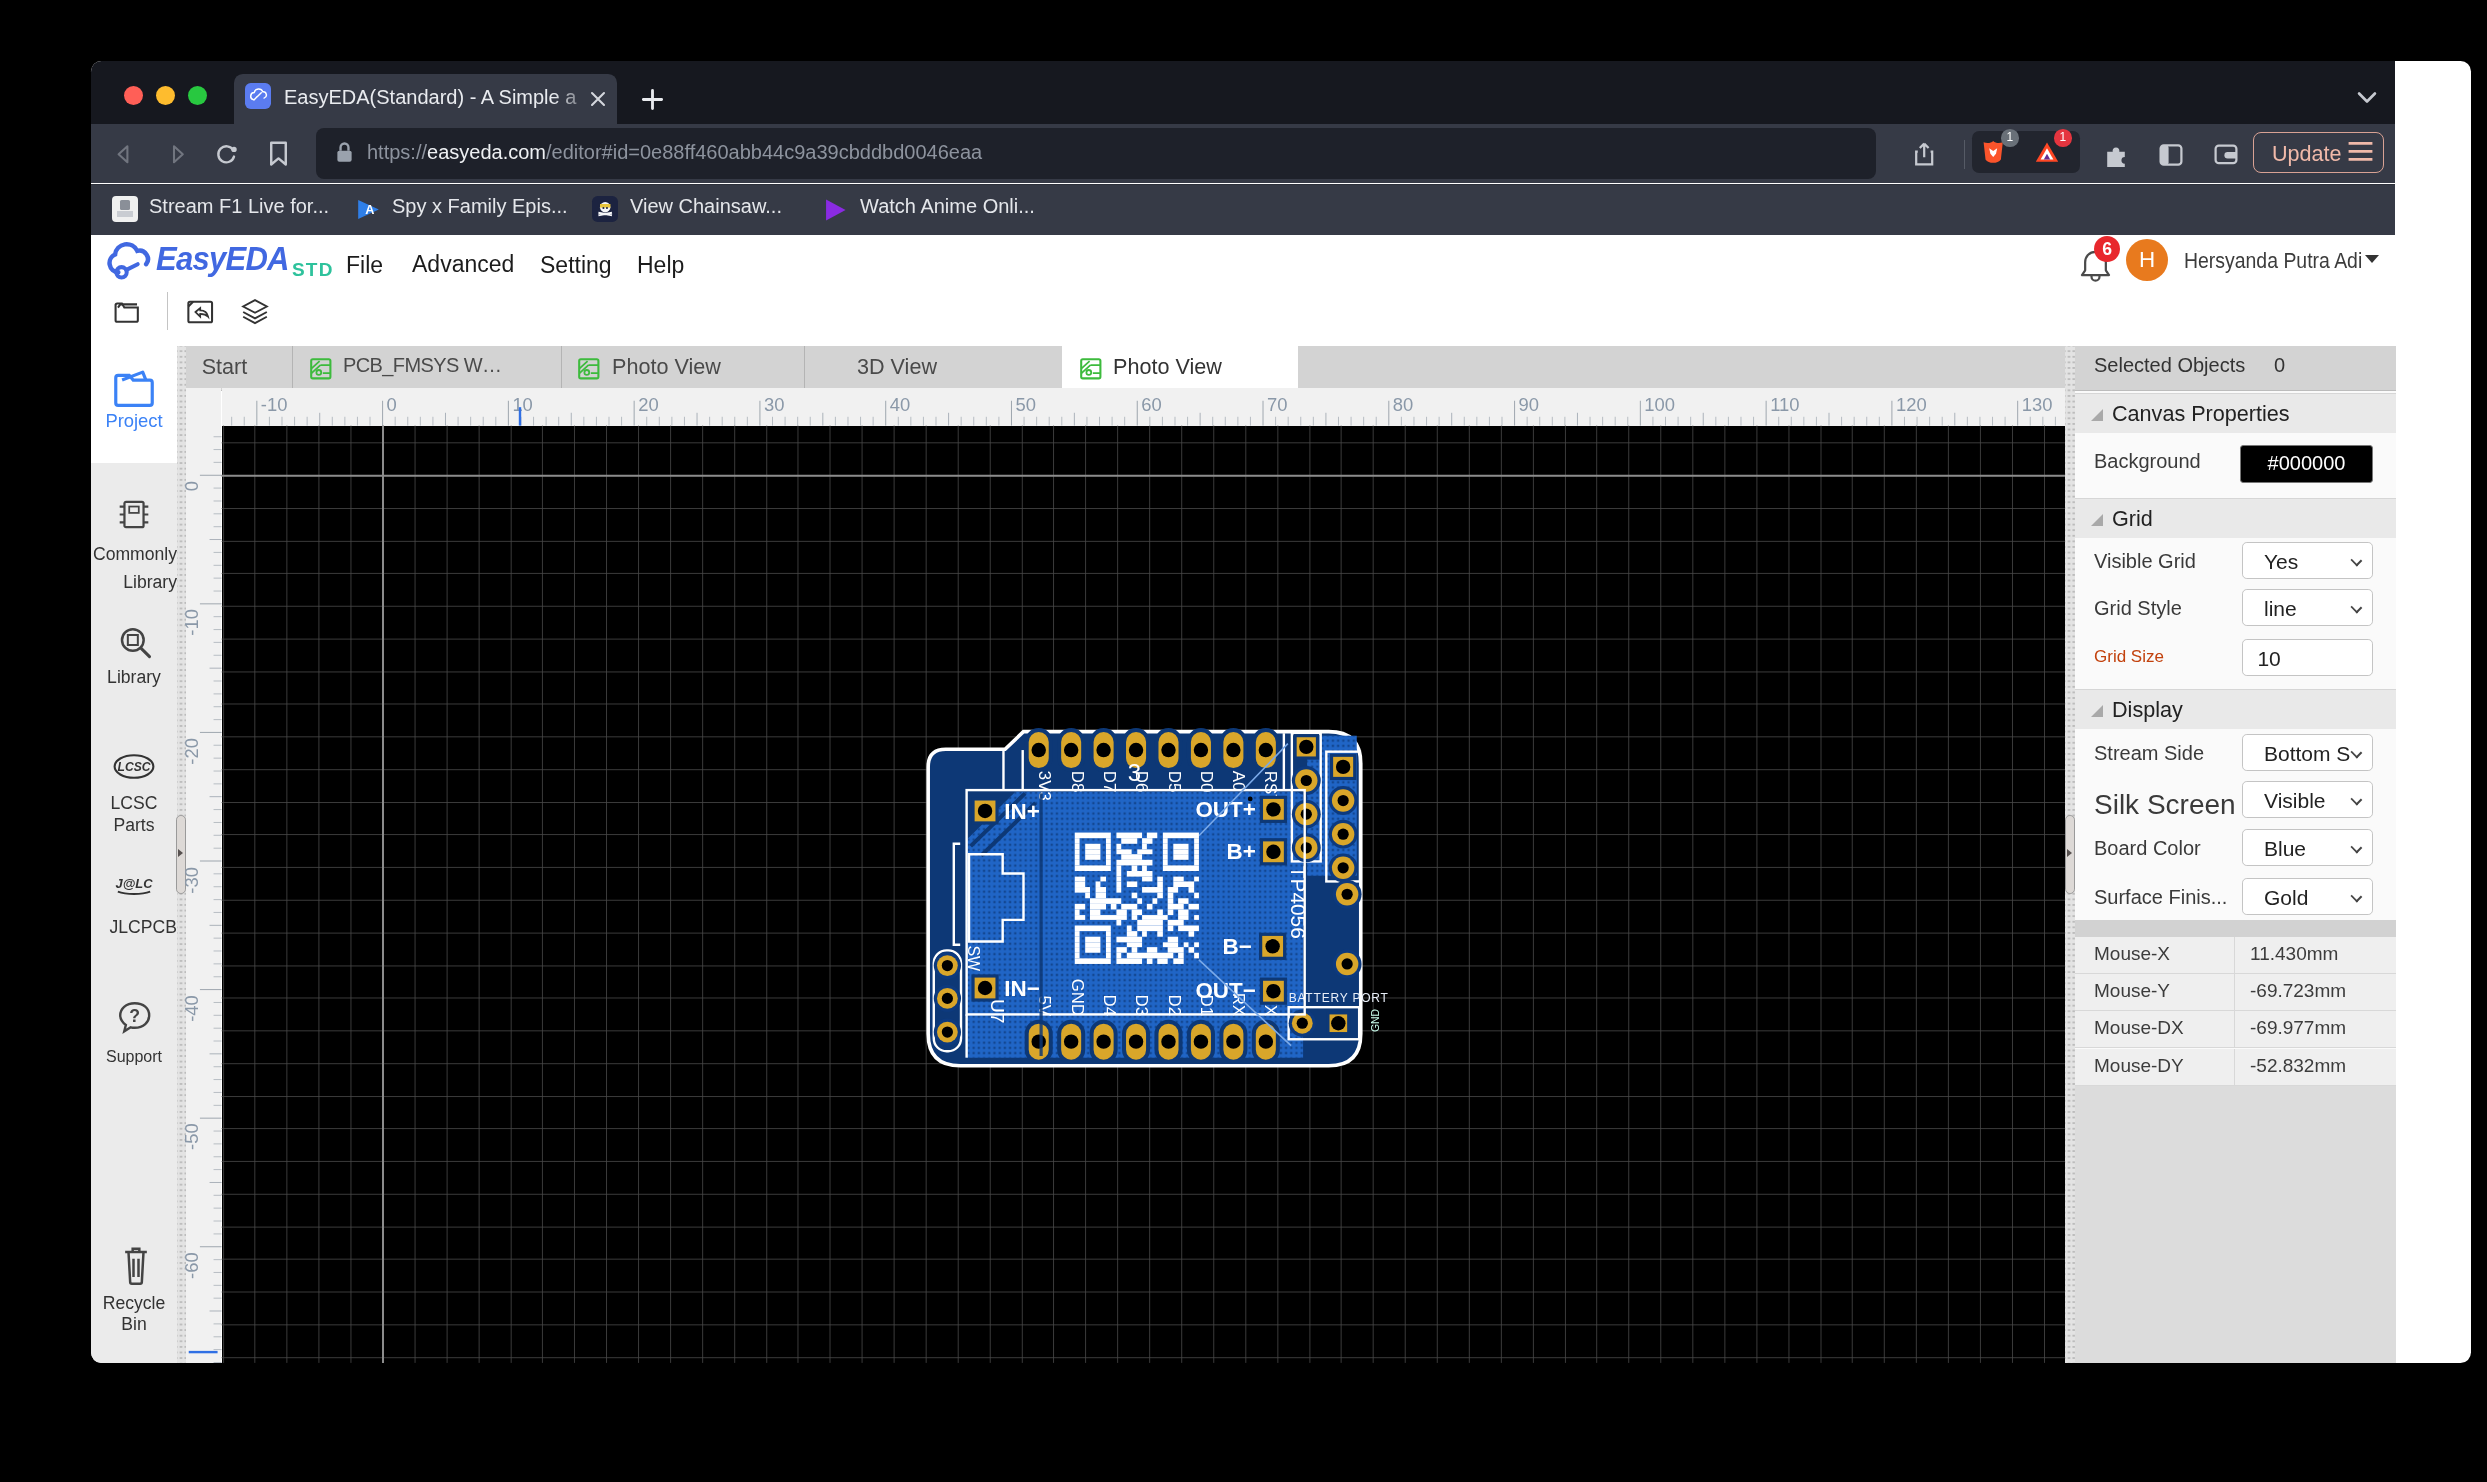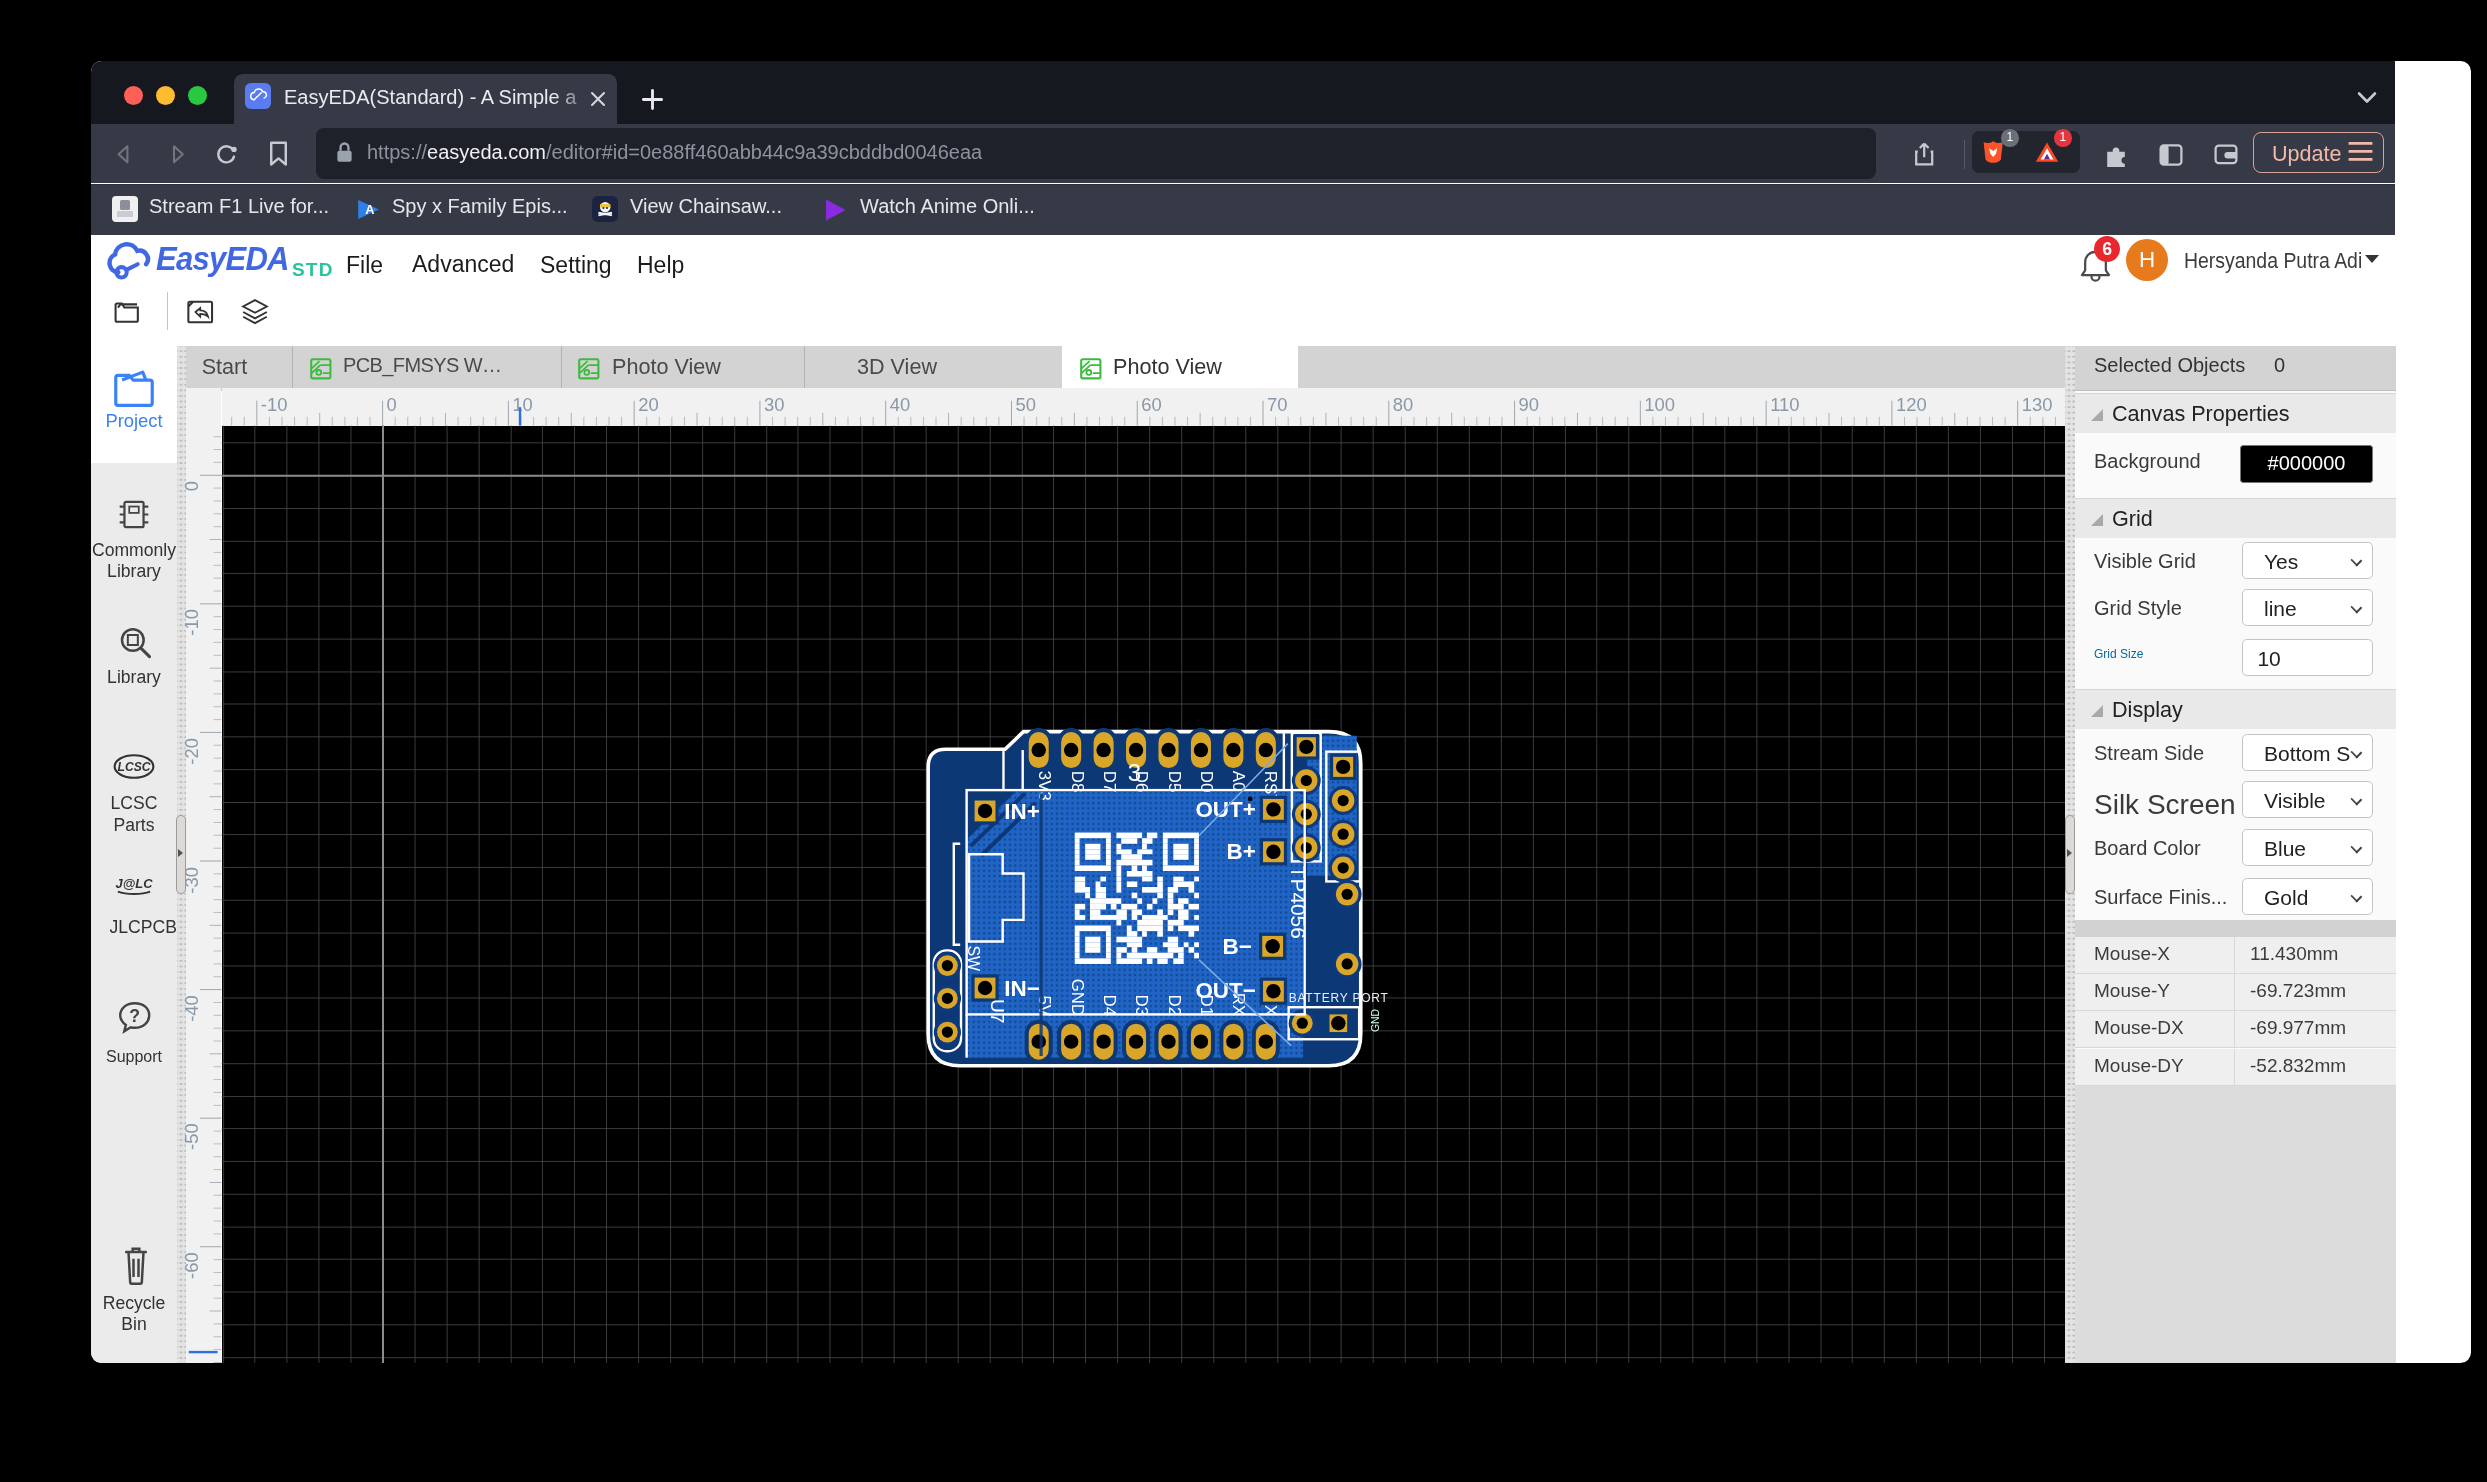--- a/index.html
+++ b/index.html
@@ -146,21 +146,21 @@
 <svg style="position:absolute;left:19px;top:304px" width="48" height="46" viewBox="0 0 58 58">
       <path d="M6 16 V48 a3 3 0 0 0 3 3 H49 a3 3 0 0 0 3 -3 V22 a3 3 0 0 0 -3 -3 H28 l-5 -6 H9 a3 3 0 0 0 -3 3 Z" fill="none" stroke="#3b82f6" stroke-width="4"></path>
       <path d="M14 19 L40 9 l4 10" fill="none" stroke="#3b82f6" stroke-width="4" stroke-linejoin="round"></path>
     </svg>
 <div class="abs" style="left:0;top:349px;width:86px;text-align:center;font-size:18.4px;color:#3b82f6">Project</div>
 <svg style="position:absolute;left:26.4px;top:436px" width="34" height="35" viewBox="0 0 40 44">
       <rect x="8" y="6" width="24" height="32" rx="2" fill="none" stroke="#444" stroke-width="2.8"></rect>
       <rect x="14" y="12" width="12" height="8" fill="none" stroke="#444" stroke-width="2.2"></rect>
       <path d="M8 12 H2 M8 22 H2 M8 32 H2 M38 12 H32 M38 22 H32 M38 32 H32" stroke="#444" stroke-width="2.8"></path>
     </svg>
-<div class="abs" style="left:0;top:479px;width:86px;text-align:center;font-size:17.6px;color:#333;line-height:21px">Commonly<br>Library</div>
+<div class="abs" style="left:0;top:479px;width:86px;text-align:right;font-size:17.6px;color:#333;line-height:28px">Commonly<br>Library</div>
 <svg style="position:absolute;left:26px;top:563px" width="35" height="37" viewBox="0 0 42 44">
       <circle cx="19" cy="19" r="13" fill="none" stroke="#444" stroke-width="3"></circle>
       <rect x="13" y="13" width="12" height="12" fill="none" stroke="#444" stroke-width="2.4"></rect>
       <path d="M29 29 L39 39" stroke="#444" stroke-width="3.6" stroke-linecap="round"></path>
     </svg>
 <div class="abs" style="left:0;top:606px;width:86px;text-align:center;font-size:17.6px;color:#333">Library</div>
 <svg style="position:absolute;left:22.4px;top:691px" width="42" height="29" viewBox="0 0 52 34">
       <ellipse cx="26" cy="17" rx="24" ry="14" fill="none" stroke="#333" stroke-width="2.6"></ellipse>
       <text x="26" y="23" font-size="15" font-style="italic" font-weight="bold" font-family="Liberation Sans" fill="#333" text-anchor="middle">LCSC</text>
     </svg>
@@ -549,21 +549,21 @@
 <div style="position:absolute;left:2003px;top:389px;font-size:20px;color:#3a3a3a">Background</div>
 <div class="abs" style="left:2149px;top:384px;width:133px;height:38px;background:#000;border:1.6px solid #777;border-radius:3.2px;color:#fff;font-size:20px;text-align:center;line-height:35px">#000000</div>
 <div style="position:absolute;left:1984px;top:437px;width:321px;height:40px;background:#e9e9e9;border-top:0.8px solid #d6d6d6">
       <div style="position:absolute;left:16px;top:15px;width:0;height:0;border-left:12px solid transparent;border-bottom:12px solid #a9a9a9"></div>
       <div style="position:absolute;left:37px;top:7.2px;font-size:21.6px;color:#222">Grid</div>
     </div>
 <div style="position:absolute;left:2003px;top:489px;font-size:20px;color:#3a3a3a">Visible Grid</div>
 <div style="position:absolute;left:2151px;top:481px;width:131px;height:37px;background:#fff;border:1.2px solid #c4c4c4;border-radius:4.8px;font-size:21px;color:#222;line-height:37px;padding-left:21px;box-sizing:border-box;white-space:nowrap;overflow:hidden">Yes<div style="position:absolute;right:11.2px;top:13px;width:8.8px;height:8.8px;border-right:2.1px solid #444;border-bottom:2.1px solid #444;transform:rotate(45deg) scale(1,.85)"></div></div>
 <div style="position:absolute;left:2003px;top:536px;font-size:20px;color:#3a3a3a">Grid Style</div>
 <div style="position:absolute;left:2151px;top:528px;width:131px;height:37px;background:#fff;border:1.2px solid #c4c4c4;border-radius:4.8px;font-size:21px;color:#222;line-height:37px;padding-left:21px;box-sizing:border-box;white-space:nowrap;overflow:hidden">line<div style="position:absolute;right:11.2px;top:13px;width:8.8px;height:8.8px;border-right:2.1px solid #444;border-bottom:2.1px solid #444;transform:rotate(45deg) scale(1,.85)"></div></div>
-<div style="position:absolute;left:2003px;top:586px;font-size:12px;color:#0369a1">Grid Size</div>
+<div style="position:absolute;left:2003px;top:586px;font-size:17px;color:#c2410c">Grid Size</div>
 <div style="position:absolute;left:2151px;top:578px;width:131px;height:37px;background:#fff;border:1.2px solid #c4c4c4;border-radius:4.8px;font-size:21px;color:#222;line-height:37px;padding-left:14.4px;box-sizing:border-box;white-space:nowrap;overflow:hidden">10</div>
 <div style="position:absolute;left:1984px;top:628px;width:321px;height:40px;background:#e9e9e9;border-top:0.8px solid #d6d6d6">
       <div style="position:absolute;left:16px;top:15px;width:0;height:0;border-left:12px solid transparent;border-bottom:12px solid #a9a9a9"></div>
       <div style="position:absolute;left:37px;top:7.2px;font-size:21.6px;color:#222">Display</div>
     </div>
 <div style="position:absolute;left:2003px;top:681px;font-size:20px;color:#3a3a3a">Stream Side</div>
 <div style="position:absolute;left:2151px;top:673px;width:131px;height:37px;background:#fff;border:1.2px solid #c4c4c4;border-radius:4.8px;font-size:21px;color:#222;line-height:37px;padding-left:21px;box-sizing:border-box;white-space:nowrap;overflow:hidden">Bottom S<div style="position:absolute;right:11.2px;top:13px;width:8.8px;height:8.8px;border-right:2.1px solid #444;border-bottom:2.1px solid #444;transform:rotate(45deg) scale(1,.85)"></div></div>
 <div style="position:absolute;left:2003px;top:728px;font-size:28px;color:#3a3a3a">Silk Screen</div>
 <div style="position:absolute;left:2151px;top:720px;width:131px;height:37px;background:#fff;border:1.2px solid #c4c4c4;border-radius:4.8px;font-size:21px;color:#222;line-height:37px;padding-left:21px;box-sizing:border-box;white-space:nowrap;overflow:hidden">Visible<div style="position:absolute;right:11.2px;top:13px;width:8.8px;height:8.8px;border-right:2.1px solid #444;border-bottom:2.1px solid #444;transform:rotate(45deg) scale(1,.85)"></div></div>
 <div style="position:absolute;left:2003px;top:776px;font-size:20px;color:#3a3a3a">Board Color</div>

